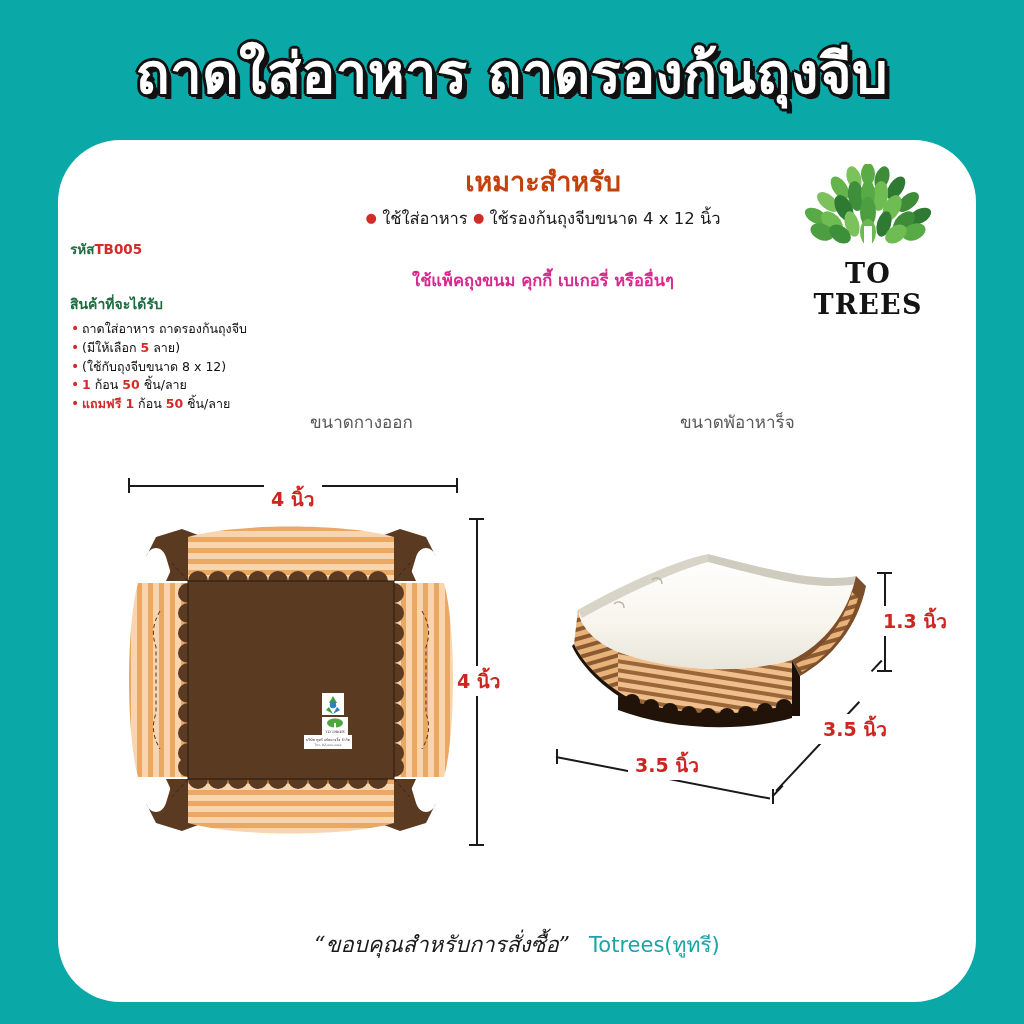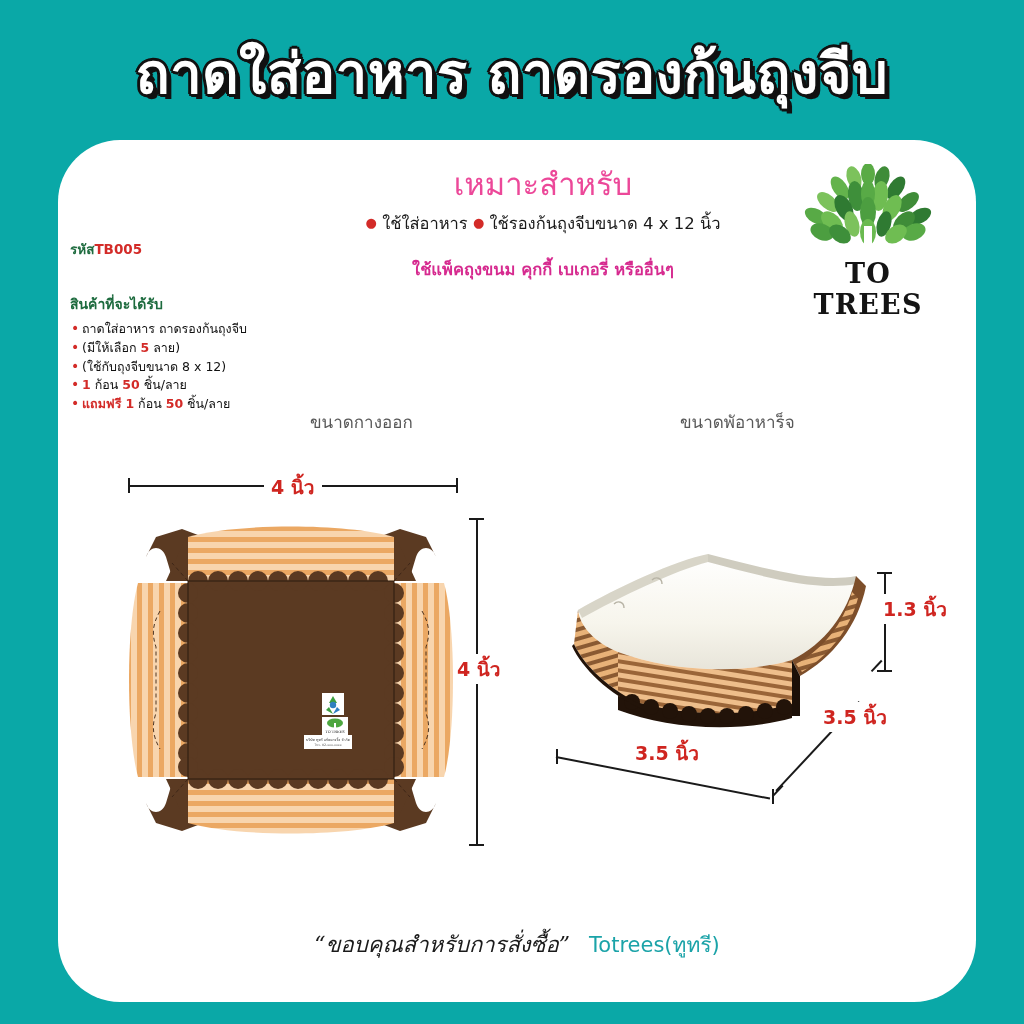--- a/index.html
+++ b/index.html
@@ -90,33 +90,33 @@
 
   
   #suitable-block {
     position: absolute;
     left: 250px;
     top: 26px;
     width: 470px;
     text-align: center;
   }
   #suitable-heading {
-    font-size: 31px;
-    font-weight: normal;
-    color: #ec4899;
+    font-size: 27px;
+    font-weight: bold;
+    color: #c2410c;
     line-height: 1.2;
   }
   #suitable-uses {
     margin-top: 7px;
     font-size: 16.5px;
     color: #1a1a1a;
   }
   #suitable-uses .rb { color: #d32b28; font-size: 13px; vertical-align: 2px; }
   #suitable-pack {
-    margin-top: 20px;
+    margin-top: 36px;
     font-size: 16.5px;
     font-weight: bold;
     color: #d62a8f;
   }
 
   
   #logo {
     position: absolute;
     right: 28px;
     top: 24px;
@@ -145,20 +145,21 @@
 
   
   .dim-label {
     position: absolute;
     color: #cf2520;
     font-size: 19px;
     font-weight: bold;
     background: #ffffff;
     padding: 0 7px;
     white-space: nowrap;
+    margin-top: 12px;
   }
   #dim-flat-w  { left: 206px; top: 332px; }
   #dim-flat-h  { left: 392px; top: 514px; }
   #dim-h13     { left: 818px; top: 454px; }
   #dim-w35     { left: 570px; top: 598px; }
   #dim-d35     { left: 758px; top: 562px; }
 
   
   .rule { position: absolute; background: #1a1a1a; }
   .rule-h { height: 1.6px; }

